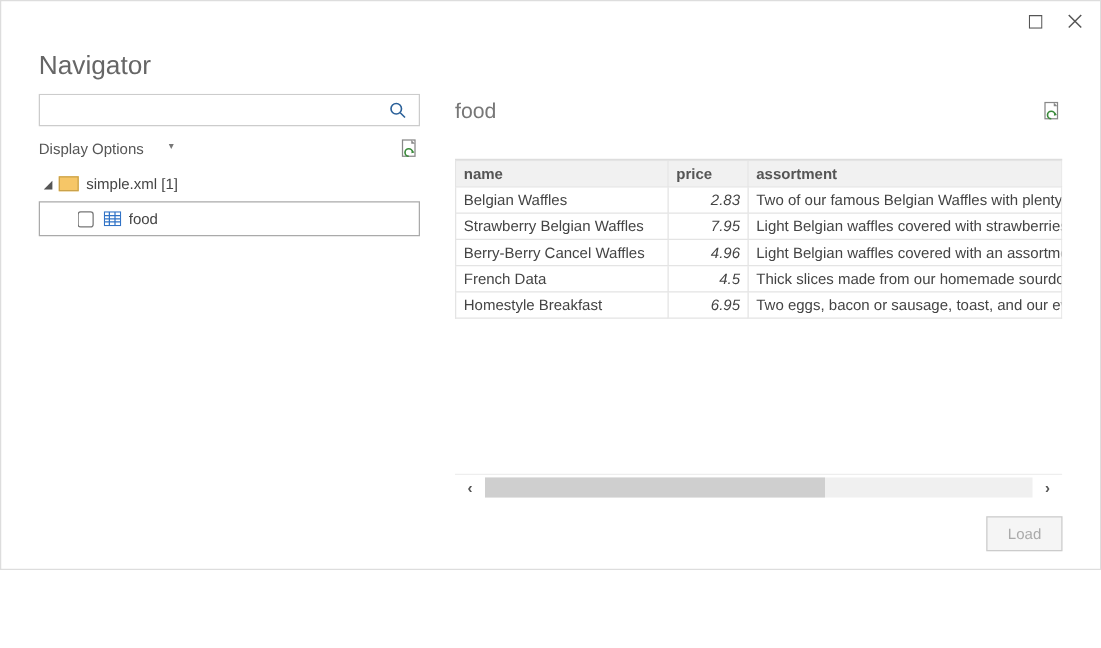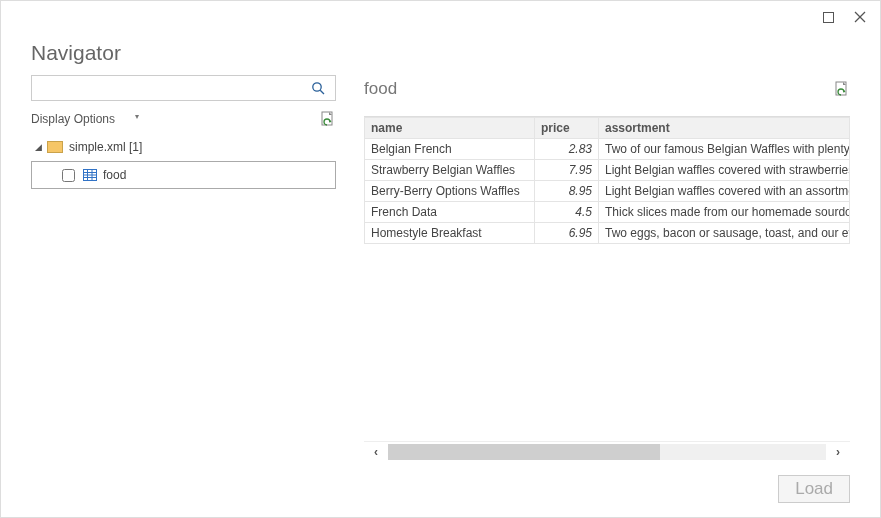--- a/index.html
+++ b/index.html
@@ -1,17 +1,17 @@
 <!DOCTYPE html>
 <html><head>
 <meta charset="utf-8">
 <style>
   * { box-sizing: border-box; }
   html, body { margin:0; padding:0; font-family: "Segoe UI", Arial, sans-serif; font-size:12px; color:#444; background:#fff; }
-  .window { width:881px; height:518px; border:1px solid #ddd; position:relative; display:flex; flex-direction:column; padding:0; }
+  .window { width:881px; height:456px; border:1px solid #ddd; position:relative; display:flex; flex-direction:column; padding:0; }
   .titlebar { height:40px; display:flex; justify-content:flex-end; align-items:flex-start; padding:6px 8px 0 0; }
   .titlebar .tb-btn { width:24px; height:20px; display:flex; align-items:center; justify-content:center; color:#555; margin-left:8px; cursor:pointer; }
   .header { padding:0 30px 10px 30px; }
   .header h1 { font-size:21px; font-weight:400; color:#666; margin:0; }
   .body { flex:1; display:flex; padding:0 30px 0 30px; overflow:hidden; }
   .left { width:305px; display:flex; flex-direction:column; }
   .searchwrap { position:relative; border:1px solid #ccc; height:26px; display:flex; align-items:center; }
   .searchwrap input { border:0; outline:0; flex:1; padding:2px 6px; font-size:12px; height:100%; }
   .searchwrap .sicon { width:24px; text-align:center; color:#2a6099; }
   .disp-row { display:flex; align-items:center; justify-content:space-between; margin-top:10px; color:#555; }
@@ -20,34 +20,34 @@
   .tree { margin-top:8px; }
   .tree-row { display:flex; align-items:center; height:24px; padding-left:4px; cursor:pointer; }
   .tree-row .tog { width:12px; font-size:9px; color:#555; }
   .tree-row .fold { width:16px; height:12px; background:#f6c667; border:1px solid #caa24a; margin-right:6px; }
   .tree-child { display:flex; align-items:center; height:28px; padding-left:26px; border:1px solid #aaa; margin-top:2px; cursor:pointer; }
   .tree-child input[type=checkbox]{ margin-right:8px; }
   .tree-child .tblicon { width:14px; height:12px; margin-right:6px; display:inline-block; }
   .right { flex:1; margin-left:28px; display:flex; flex-direction:column; overflow:hidden; }
   .preview-head { display:flex; align-items:center; justify-content:space-between; height:28px; }
   .preview-head .ptitle { font-size:17px; color:#777; font-weight:400; }
-  .table-wrap { margin-top:13px; border-top:1px solid #ddd; flex:1; display:flex; flex-direction:column; overflow:hidden;}
+  .table-wrap { margin-top:24px; border-top:1px solid #ddd; flex:1; display:flex; flex-direction:column; overflow:hidden;}
   table { border-collapse:collapse; width:100%; table-layout:fixed; }
   th, td { border:1px solid #e4e4e4; padding:3px 6px; font-size:12px; text-align:left; white-space:nowrap; overflow:hidden; }
   th { background:#f1f1f1; font-weight:600; color:#555; }
   td.num { text-align:right; font-style:italic; }
   .col-name { width:170px; }
   .col-price { width:64px; }
   .col-desc { }
   .hscroll { height:20px; margin-top:auto; display:flex; align-items:center; border-top:1px solid #eee;}
   .hscroll .arrow { width:24px; text-align:center; color:#555; cursor:pointer; font-weight:bold;}
   .hscroll .track { flex:1; height:16px; background:#f0f0f0; position:relative; }
   .hscroll .thumb { position:absolute; left:0; top:0; height:100%; width:62%; background:#cfcfcf; }
   .footer { height:56px; display:flex; align-items:center; justify-content:flex-end; padding:0 30px; gap:10px; }
-  .footer button { height:28px; padding:0 16px; border:1px solid #ccc; background:#fafafa; color:#444; cursor:pointer; font-size:17px;}
+  .footer button { height:28px; padding:0 16px; border:1px solid #ccc; background:#fafafa; color:#444; cursor:pointer; font-size:12px;}
   .footer button.disabled { color:#aaa; background:#f5f5f5; cursor:default;}
   .refresh-icon { width:16px; height:16px; cursor:pointer; color:#666; }
   svg { display:block; }
 </style>
 </head>
 <body>
 
 <div class="window">
 
   <div class="titlebar">
@@ -142,32 +142,32 @@
             </colgroup>
           <thead>
             <tr>
               <th>name</th>
               <th>price</th>
               <th>assortment</th>
             </tr>
           </thead>
           <tbody id="tbody">
               <tr>
-                <td>Belgian French</td>
+                <td>Belgian Waffles</td>
                 <td class="num">2.83</td>
                 <td>Two of our famous Belgian Waffles with plenty of r</td>
               </tr>
               <tr>
                 <td>Strawberry Belgian Waffles</td>
                 <td class="num">7.95</td>
                 <td>Light Belgian waffles covered with strawberries an</td>
               </tr>
               <tr>
-                <td>Berry-Berry Options Waffles</td>
-                <td class="num">8.95</td>
+                <td>Berry-Berry Cancel Waffles</td>
+                <td class="num">4.96</td>
                 <td>Light Belgian waffles covered with an assortment o</td>
               </tr>
               <tr>
                 <td>French Data</td>
                 <td class="num">4.5</td>
                 <td>Thick slices made from our homemade sourdough</td>
               </tr>
               <tr>
                 <td>Homestyle Breakfast</td>
                 <td class="num">6.95</td>

